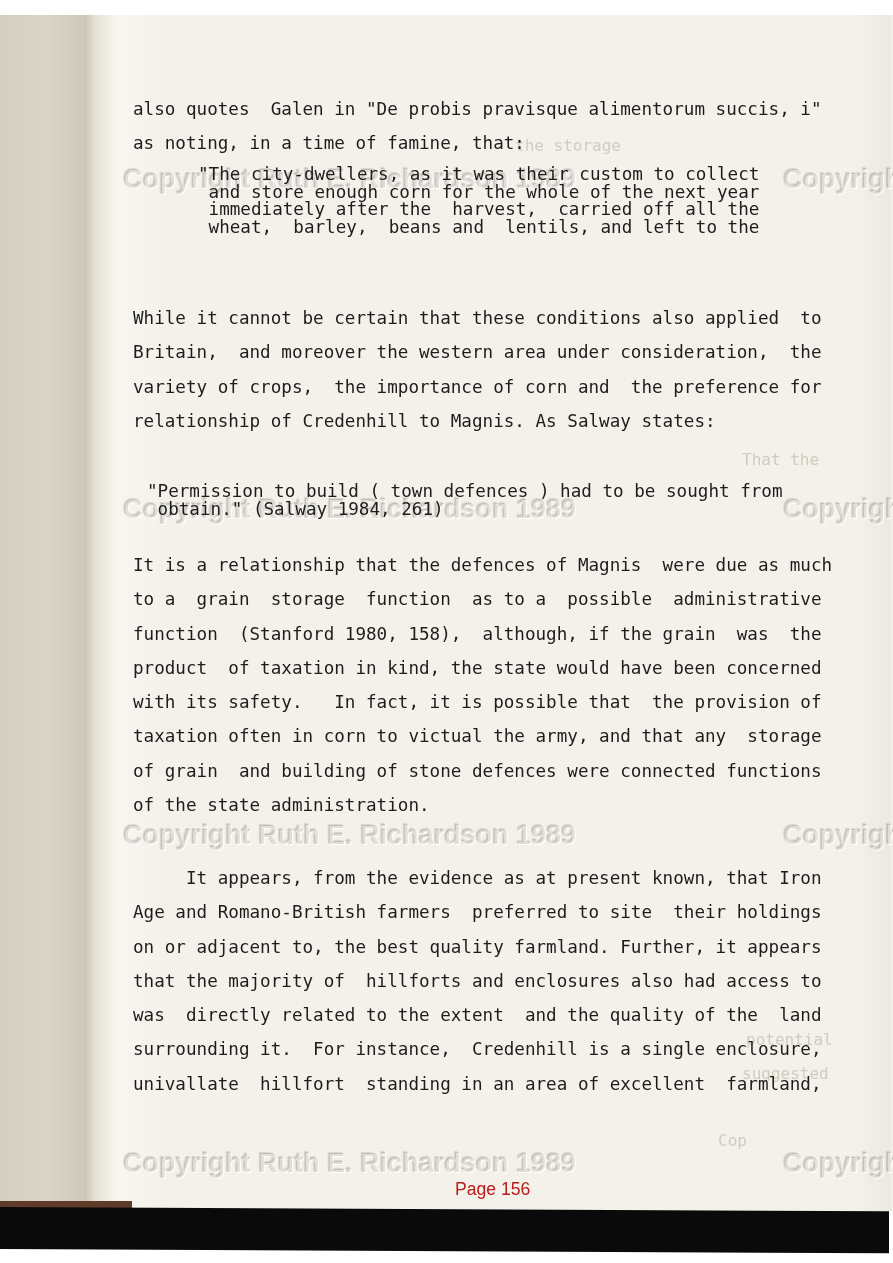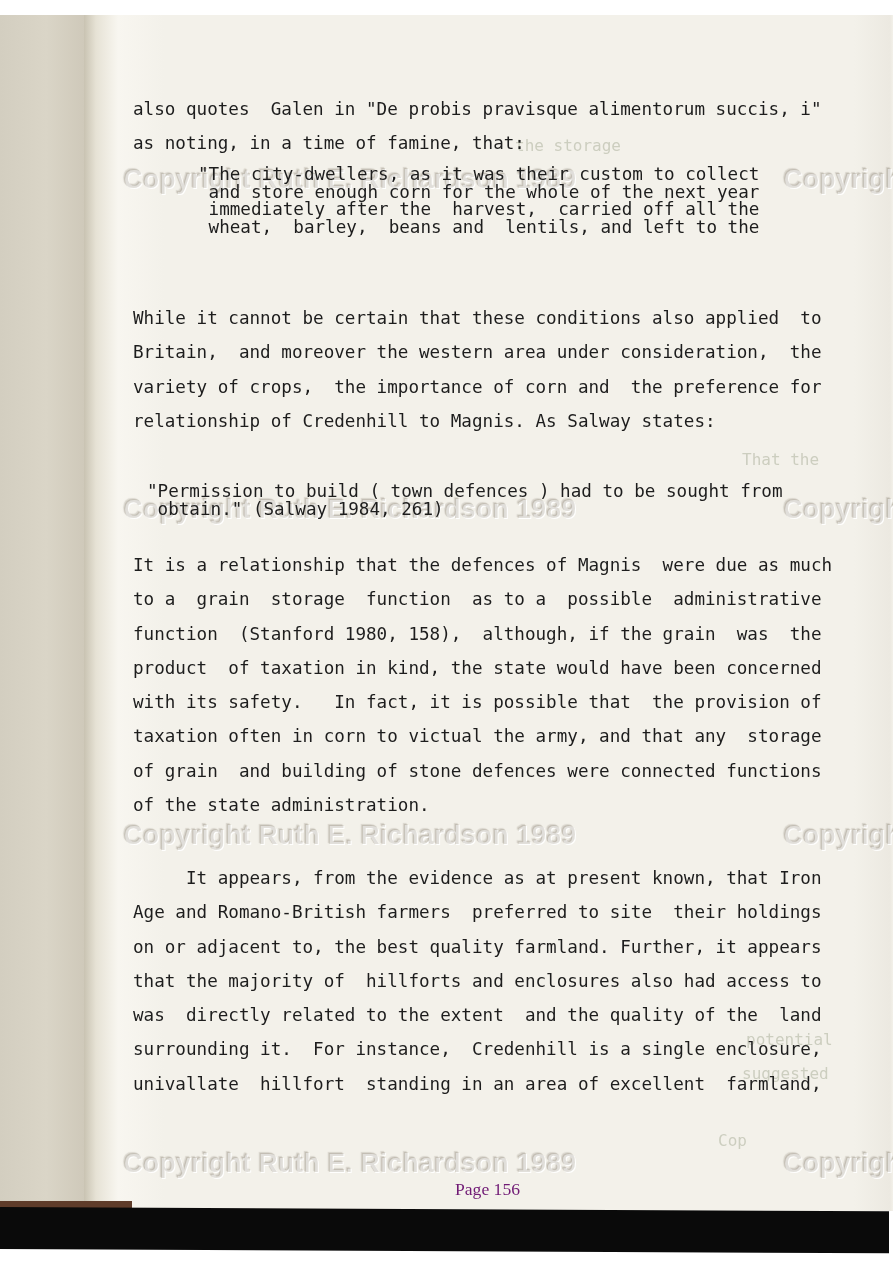--- a/index.html
+++ b/index.html
@@ -69,23 +69,23 @@
     position: absolute;
     font-family: "DejaVu Sans Mono", monospace;
     font-size: 16px;
     color: rgba(128, 138, 108, 0.34);
     filter: blur(0.4px);
     white-space: pre;
   }
   .footer-pn {
     position: absolute;
     left: 455px; top: 1179px;
-    color: #701a75;
+    color: #b91c1c;
     font-size: 17.6px;
-    font-family: Liberation Serif, serif;
+    font-family: Liberation Sans, sans-serif;
     white-space: pre;
   }
 </style>
 </head>
 <body>
 
 <div class="scan">
 
   <div class="left-strip"></div>
   <div class="page"></div>

